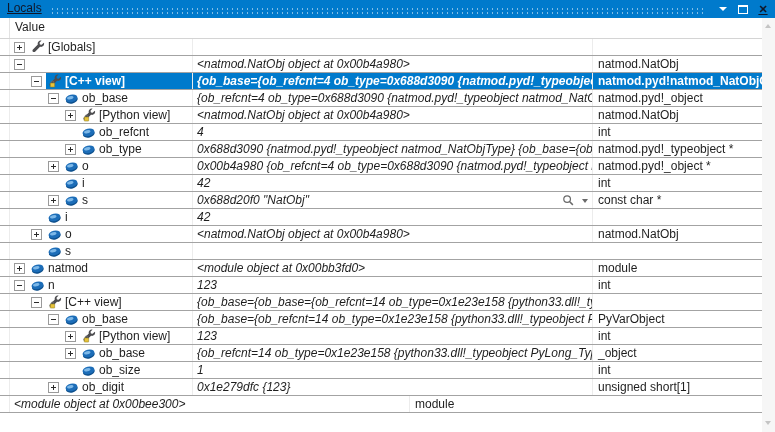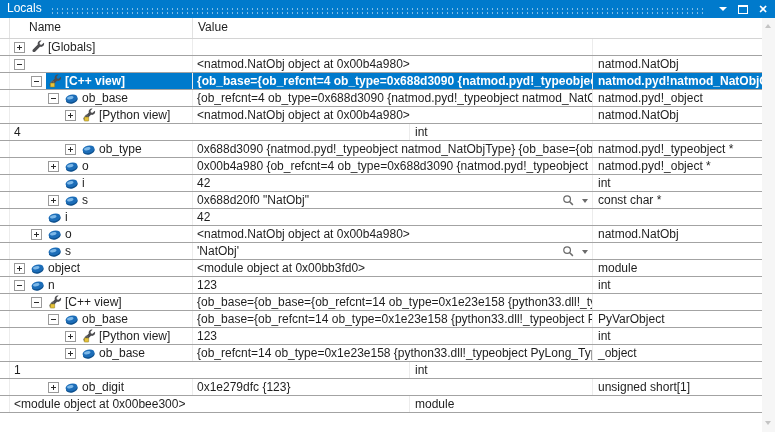--- a/index.html
+++ b/index.html
@@ -3,21 +3,21 @@
 <meta charset="utf-8">
 <style>
   html,body{margin:0;padding:0;background:#fff;}
   .win{
     position:relative;width:775px;height:432px;overflow:hidden;
     font-family:"Liberation Sans",sans-serif;font-size:12px;color:#1e1e1e;
     background:#fff;box-shadow:inset -1px -1px 0 #c9c9c9, inset 1px 0 0 #c9c9c9;
   }
   
   .titlebar{position:absolute;top:0;left:0;right:0;height:18px;background:#007acc;
-    display:flex;align-items:center;color:#ffffff;}
+    display:flex;align-items:center;color:#0f172a;text-decoration:underline;}
   .tb-title{flex:none;padding:0 6px 1px 7px;font-size:12px;line-height:17px;}
   .tb-grip{flex:1;height:7px;margin:3px 8px 0 2px;
     background-image:radial-gradient(circle,rgba(255,255,255,.5) 0.9px,transparent 1.05px);
     background-size:5px 4px;background-position:0 0;}
   .tb-btn{flex:none;width:16px;height:14px;display:flex;align-items:center;justify-content:center;margin-right:4px;cursor:default;}
   .tri-down{width:0;height:0;border-left:4px solid transparent;border-right:4px solid transparent;border-top:4px solid #fff;}
   .float-box{width:8px;height:6px;border:1px solid #fff;border-top:2px solid #fff;}
   .tb-close{font-size:11px;line-height:12px;font-weight:bold;}
   
   .header{position:absolute;top:18px;left:0;width:762px;height:21px;background:#ffffff;
@@ -38,21 +38,21 @@
   .indent{flex:none;height:1px;}
   .expander{flex:none;width:9px;height:9px;border:1px solid #9a9a9a;background:#fff;
     position:relative;margin-right:4px;box-sizing:content-box;}
   .expander::before{content:"";position:absolute;left:2px;right:2px;top:4px;height:1px;background:#2b2b2b;}
   .expander.plus::after{content:"";position:absolute;top:2px;bottom:2px;left:4px;width:1px;background:#2b2b2b;}
   .expander.none{visibility:hidden;}
   .name-inner{flex:1;height:100%;display:flex;align-items:center;overflow:hidden;padding-left:1px;}
   .icon{flex:none;width:15px;height:15px;margin-right:3px;display:flex;align-items:center;justify-content:center;}
   .icon svg{display:block;}
   .lbl{overflow:hidden;white-space:nowrap;}
-  .vtext{flex:1;overflow:hidden;white-space:nowrap;}
+  .vtext{flex:1;overflow:hidden;white-space:nowrap;font-style:italic;}
   .mag{flex:none;display:flex;align-items:center;margin:0 3px 0 4px;}
   .mag-arrow{flex:none;width:0;height:0;border-left:3.5px solid transparent;border-right:3.5px solid transparent;border-top:4px solid #6a6a6a;margin:2px 4px 0 4px;}
   .row.selected .name-inner,.row.selected .valuec,.row.selected .typec{
     background:#007acc;color:#fff;font-weight:bold;}
   
   .scrollbar{position:absolute;top:18px;right:0;width:13px;bottom:0;background:#f6f6f6;}
   .sb-up{position:absolute;top:6px;left:3px;width:0;height:0;
     border-left:3.5px solid transparent;border-right:3.5px solid transparent;border-bottom:4px solid #c4c4c4;}
   .sb-down{position:absolute;bottom:7px;left:3px;width:0;height:0;
     border-left:3.5px solid transparent;border-right:3.5px solid transparent;border-top:4px solid #c4c4c4;}
@@ -71,21 +71,20 @@
     <span class="tb-btn">
         <span class="float-box"></span>
       </span>
     <span class="tb-btn tb-close">
         <span>✕</span>
       </span>
   </div>
 
   <div class="header">
     <div class="hc h-gutter"></div>
-    <div class="hc h-name">Name</div>
     <div class="hc h-type">Value</div>
   </div>
 
   <div class="grid" id="grid">
       <div class="row">
         <div class="cell gutterc"></div>
         <div class="cell namec">
           <span class="indent" style="width: 0px;"></span>
           <span class="expander plus"></span>
           <span class="name-inner">
@@ -173,20 +172,36 @@
             <span class="lbl">[Python view]</span>
           </span>
         </div>
         <div class="cell valuec">
           <span class="vtext">&lt;natmod.NatObj object at 0x00b4a980&gt;</span>
         </div>
         <div class="cell typec">natmod.NatObj</div>
       </div>
       <div class="row">
         <div class="cell gutterc"></div>
+        <div class="cell namec">
+          <span class="indent" style="width: 51px;"></span>
+          <span class="expander none"></span>
+          <span class="name-inner">
+            <span class="icon">
+              <svg width="15" height="15" viewBox="0 0 16 16">
+                <g transform="rotate(-14 8 8)">
+                  <ellipse cx="8" cy="9.4" rx="6.4" ry="4" fill="#0d4f8c"></ellipse>
+                  <ellipse cx="8" cy="7.9" rx="6.4" ry="4" fill="#1c6db8"></ellipse>
+                  <ellipse cx="6.9" cy="6.9" rx="3.5" ry="1.7" fill="#7db8e8"></ellipse>
+                </g>
+              </svg>
+            </span>
+            <span class="lbl">ob_refcnt</span>
+          </span>
+        </div>
         <div class="cell valuec">
           <span class="vtext">4</span>
         </div>
         <div class="cell typec">int</div>
       </div>
       <div class="row">
         <div class="cell gutterc"></div>
         <div class="cell namec">
           <span class="indent" style="width: 51px;"></span>
           <span class="expander plus"></span>
@@ -341,48 +356,38 @@
                 <g transform="rotate(-14 8 8)">
                   <ellipse cx="8" cy="9.4" rx="6.4" ry="4" fill="#0d4f8c"></ellipse>
                   <ellipse cx="8" cy="7.9" rx="6.4" ry="4" fill="#1c6db8"></ellipse>
                   <ellipse cx="6.9" cy="6.9" rx="3.5" ry="1.7" fill="#7db8e8"></ellipse>
                 </g>
               </svg>
             </span>
             <span class="lbl">s</span>
           </span>
         </div>
-        <div class="cell valuec">
-          <span class="vtext">'NatObj'</span>
-          <span class="mag">
-            <svg width="13" height="13" viewBox="0 0 16 16">
-              <circle cx="6.3" cy="6.3" r="4.1" fill="none" stroke="#6a6a6a" stroke-width="1.5"></circle>
-              <line x1="9.5" y1="9.5" x2="13.4" y2="13.4" stroke="#6a6a6a" stroke-width="1.8"></line>
-            </svg>
-          </span>
-          <span class="mag-arrow"></span>
-        </div>
         <div class="cell typec"></div>
       </div>
       <div class="row">
         <div class="cell gutterc"></div>
         <div class="cell namec">
           <span class="indent" style="width: 0px;"></span>
           <span class="expander plus"></span>
           <span class="name-inner">
             <span class="icon">
               <svg width="15" height="15" viewBox="0 0 16 16">
                 <g transform="rotate(-14 8 8)">
                   <ellipse cx="8" cy="9.4" rx="6.4" ry="4" fill="#0d4f8c"></ellipse>
                   <ellipse cx="8" cy="7.9" rx="6.4" ry="4" fill="#1c6db8"></ellipse>
                   <ellipse cx="6.9" cy="6.9" rx="3.5" ry="1.7" fill="#7db8e8"></ellipse>
                 </g>
               </svg>
             </span>
-            <span class="lbl">object</span>
+            <span class="lbl">natmod</span>
           </span>
         </div>
         <div class="cell valuec">
           <span class="vtext">&lt;module object at 0x00bb3fd0&gt;</span>
         </div>
         <div class="cell typec">module</div>
       </div>
       <div class="row">
         <div class="cell gutterc"></div>
         <div class="cell namec">
@@ -488,20 +493,36 @@
             <span class="lbl">ob_base</span>
           </span>
         </div>
         <div class="cell valuec">
           <span class="vtext">{ob_refcnt=14 ob_type=0x1e23e158 {python33.dll!_typeobject PyLong_Type}}</span>
         </div>
         <div class="cell typec">_object</div>
       </div>
       <div class="row">
         <div class="cell gutterc"></div>
+        <div class="cell namec">
+          <span class="indent" style="width: 51px;"></span>
+          <span class="expander none"></span>
+          <span class="name-inner">
+            <span class="icon">
+              <svg width="15" height="15" viewBox="0 0 16 16">
+                <g transform="rotate(-14 8 8)">
+                  <ellipse cx="8" cy="9.4" rx="6.4" ry="4" fill="#0d4f8c"></ellipse>
+                  <ellipse cx="8" cy="7.9" rx="6.4" ry="4" fill="#1c6db8"></ellipse>
+                  <ellipse cx="6.9" cy="6.9" rx="3.5" ry="1.7" fill="#7db8e8"></ellipse>
+                </g>
+              </svg>
+            </span>
+            <span class="lbl">ob_size</span>
+          </span>
+        </div>
         <div class="cell valuec">
           <span class="vtext">1</span>
         </div>
         <div class="cell typec">int</div>
       </div>
       <div class="row">
         <div class="cell gutterc"></div>
         <div class="cell namec">
           <span class="indent" style="width: 34px;"></span>
           <span class="expander plus"></span>

